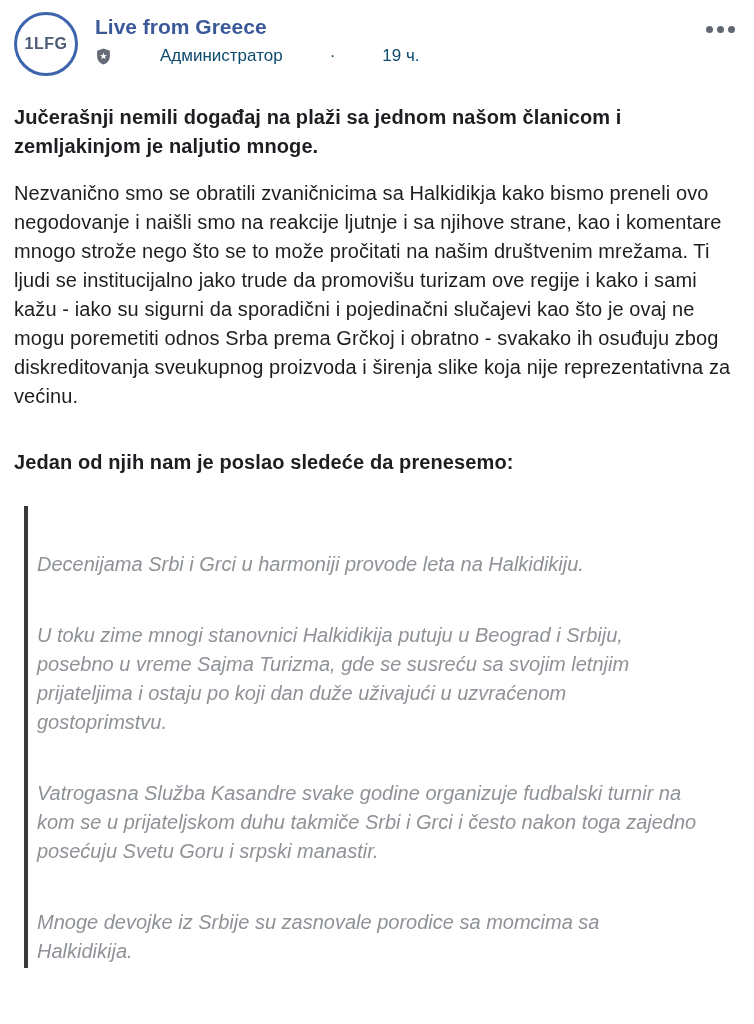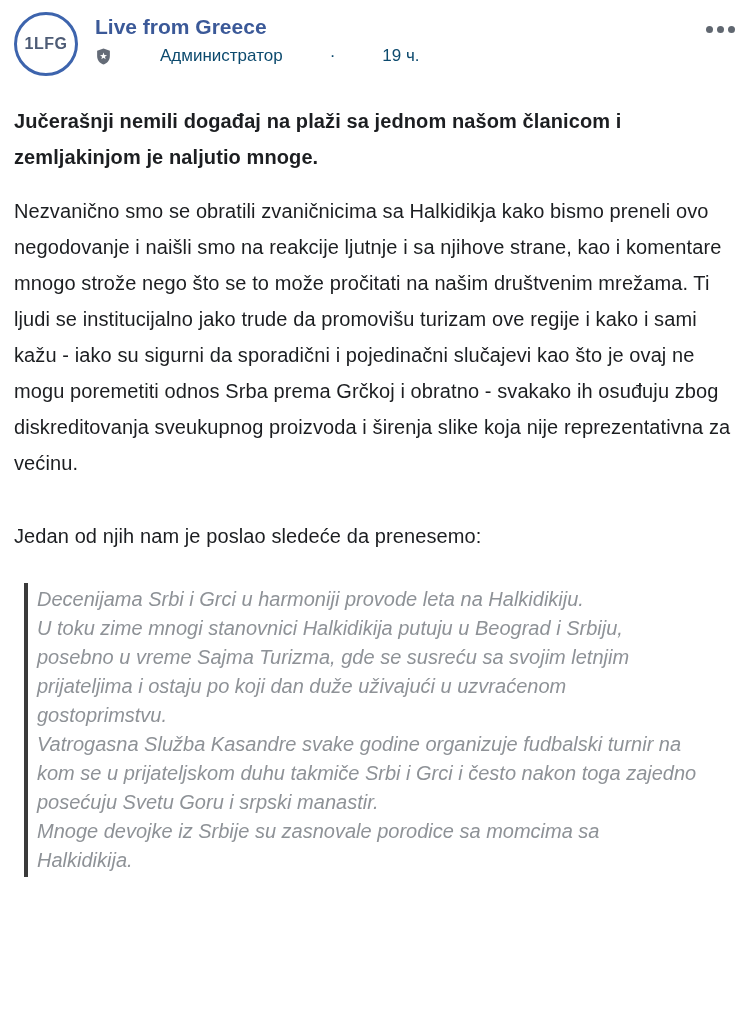--- a/index.html
+++ b/index.html
@@ -84,48 +84,49 @@
   .dots-menu i {
     width: 7px;
     height: 7px;
     border-radius: 50%;
     background: #606770;
     display: block;
   }
   
   .post-text {
     font-size: 20px;
-    line-height: 36px;
+    line-height: 29px;
     color: #1c1e21;
     letter-spacing: 0.1px;
   }
   .intro-bold {
     margin-top: 27px;
     font-weight: bold;
     padding-right: 30px;
   }
   .paragraph {
     margin-top: 18px;
     padding-right: 2px;
   }
   .quote-heading {
     margin-top: 37px;
-    font-weight: normal;
+    font-weight: bold;
   }
   blockquote.quote {
     margin: 29px 0 0 10px;
     border-left: 4px solid #3a3a3a;
     padding: 2px 0 2px 9px;
     font-style: italic;
     color: #8e9297;
     font-size: 20px;
     line-height: 29px;
   }
   blockquote.quote .q-line {
     padding-right: 40px;
+    margin-top: 42px;
   }
   blockquote.quote .q-bold {
     font-weight: bold;
     color: #1c1e21;
   }
 </style>
 </head>
 <body>
 
 <article class="post">

